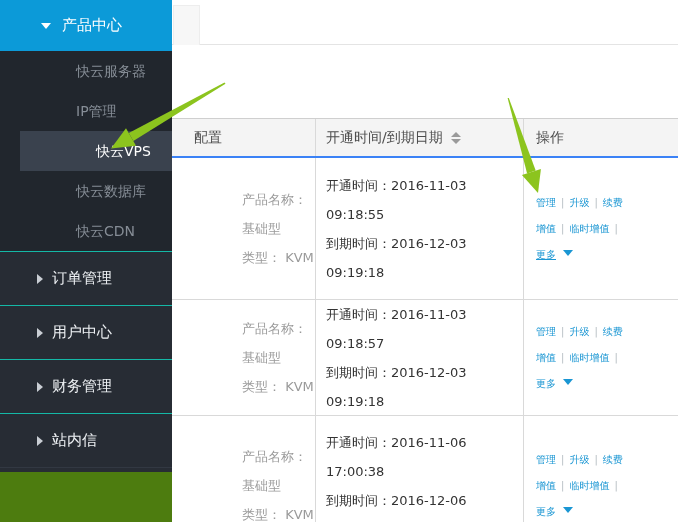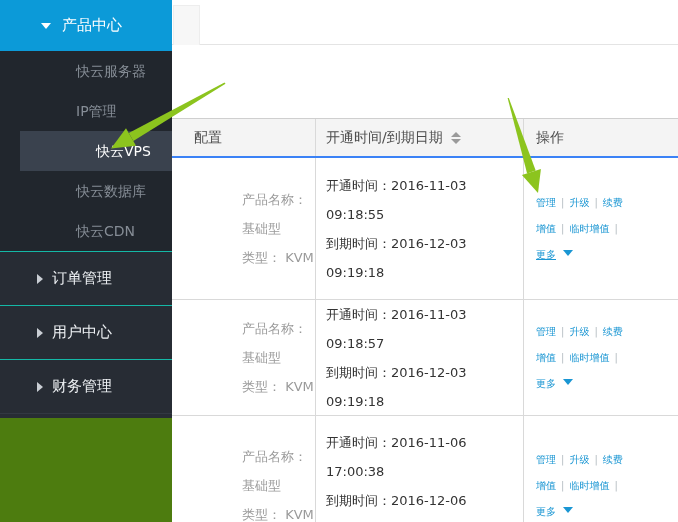--- a/index.html
+++ b/index.html
@@ -90,20 +90,24 @@
       <span>订单管理</span>
     </div>
     <div class="side-section">
       <span class="tri-right"></span>
       <span>用户中心</span>
     </div>
     <div class="side-section">
       <span class="tri-right"></span>
       <span>财务管理</span>
     </div>
+    <div class="side-section">
+      <span class="tri-right"></span>
+      <span>站内信</span>
+    </div>
     <div class="side-foot"></div>
   </aside>
 
   <main class="content">
     <div class="topbar">
       <div class="ghost-tab"></div>
     </div>
 
     <div class="table">
       <div class="thead">

